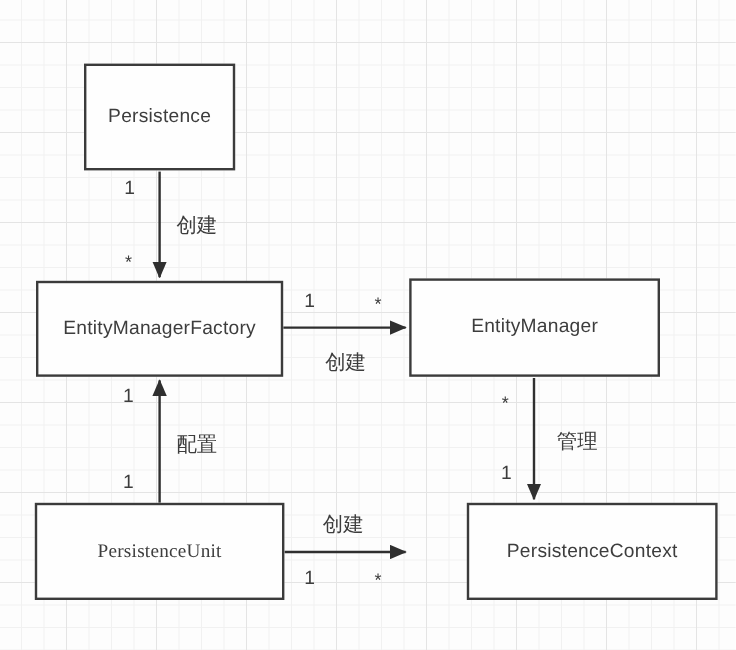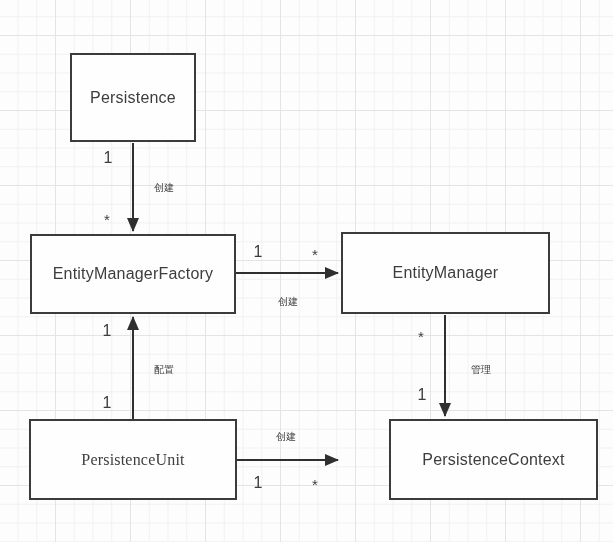--- a/index.html
+++ b/index.html
@@ -47,21 +47,21 @@
   .node-entitymanager        { left: 341px; top: 232px; width: 209px; height: 82px; }
   .node-persistenceunit      { left: 29px;  top: 419px; width: 208px; height: 81px; font-family: Liberation Serif, serif; }
   .node-persistencecontext   { left: 341px; top: 419px; width: 209px; height: 81px; margin-left: 48px; }
   .edge-label {
     position: absolute;
     transform: translate(-50%, -50%);
     color: #3d3d3d;
     white-space: nowrap;
     line-height: 1;
   }
-  .edge-label.zh  { font-size: 10px; }
+  .edge-label.zh  { font-size: 17px; }
   .edge-label.num { font-size: 16px; }
   .edge-label.ast { font-size: 15px; }
 </style>
 </head>
 <body>
 
 <div class="canvas">
 
   <svg class="edges-layer" width="613" height="542" viewBox="0 0 613 542" xmlns="http://www.w3.org/2000/svg">
     <defs>
@@ -98,20 +98,20 @@
 
   <span class="edge-label num" style="left:258px; top:252px;">1</span>
   <span class="edge-label ast" style="left:315px; top:254px;">*</span>
   <span class="edge-label zh" style="left:288px; top:302px;">创建</span>
 
   <span class="edge-label num" style="left:107px; top:331px;">1</span>
   <span class="edge-label zh" style="left:164px; top:370px;font-family:Liberation Serif, serif;">配置</span>
   <span class="edge-label num" style="left:107px; top:403px;">1</span>
 
   <span class="edge-label ast" style="left:421px; top:336px;">*</span>
-  <span class="edge-label zh" style="left:481px; top:370px;">管理</span>
+  <span class="edge-label zh" style="left:481px; top:370px;font-family:Liberation Mono, monospace;">管理</span>
   <span class="edge-label num" style="left:422px; top:395px;">1</span>
 
   <span class="edge-label zh" style="left:286px; top:437px;">创建</span>
   <span class="edge-label num" style="left:258px; top:483px;">1</span>
   <span class="edge-label ast" style="left:315px; top:484px;">*</span>
 
 </div>
 
 </body></html>

